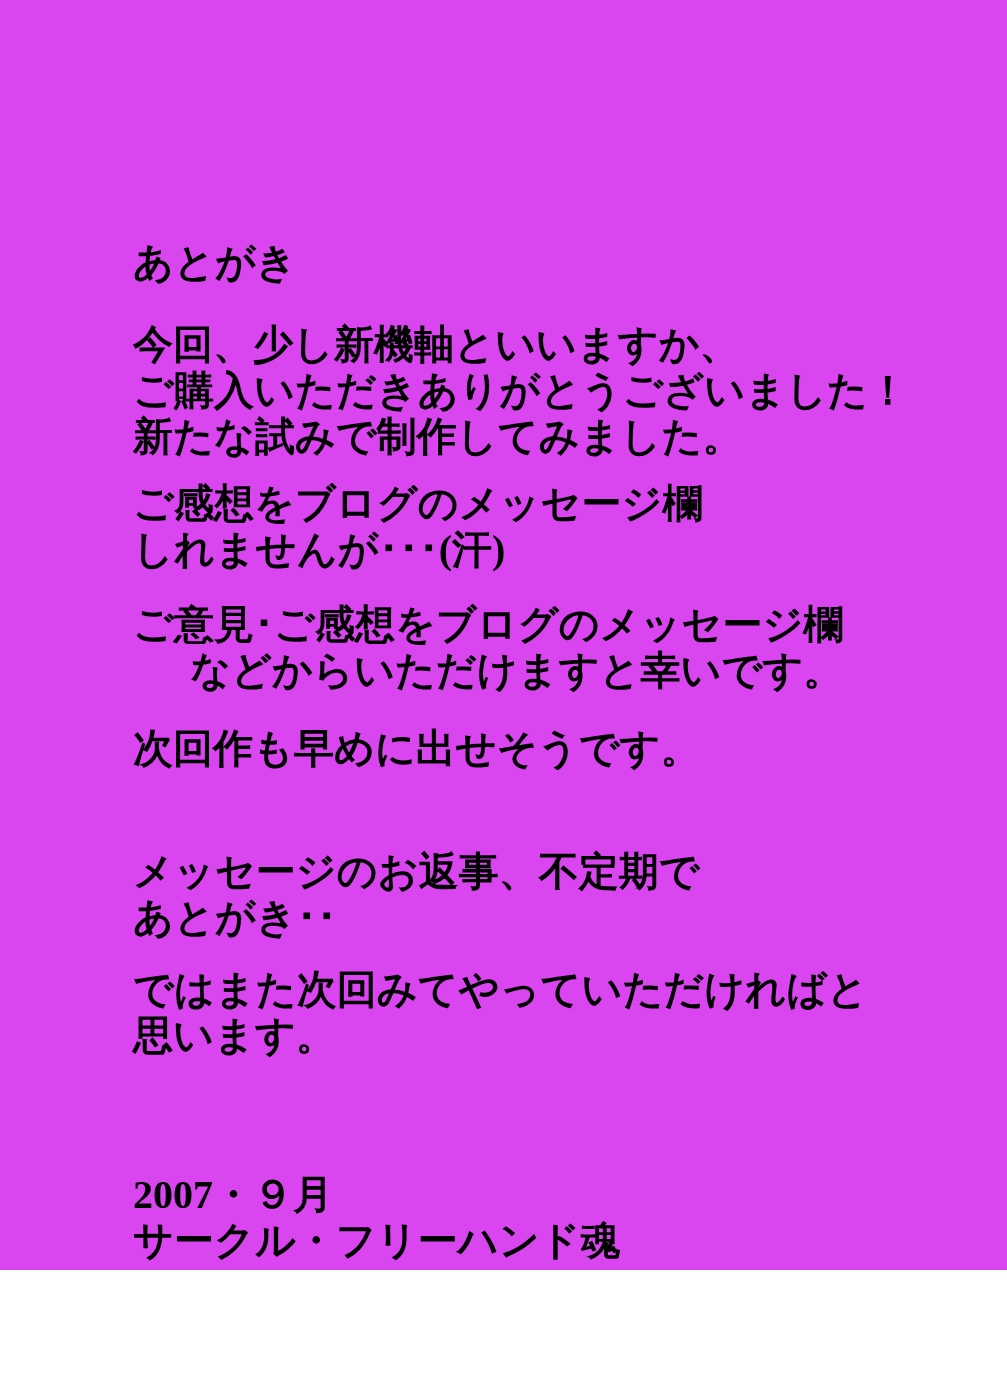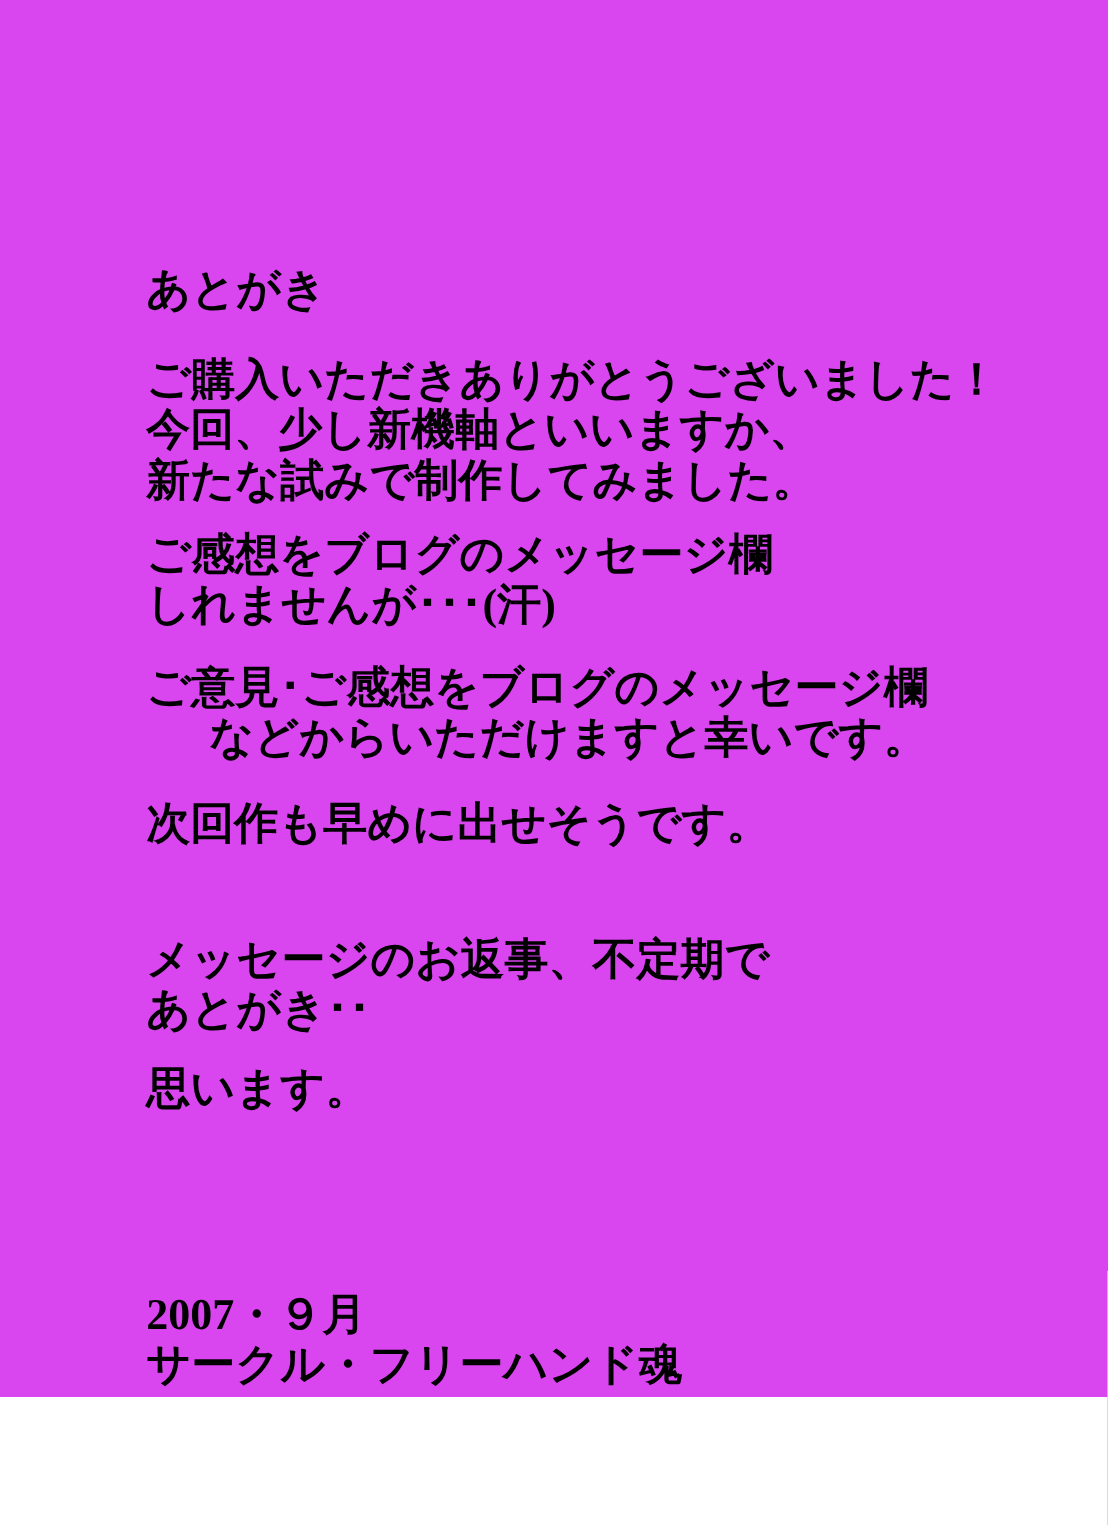--- a/index.html
+++ b/index.html
@@ -39,22 +39,22 @@
 </head>
 <body>
 
 <div class="page">
 
   <div class="textblock title-block">
     <div class="line">あとがき</div>
   </div>
 
   <div class="textblock para-0">
+    <div class="line">今回、少し新機軸といいますか、</div>
     <div class="line">ご購入いただきありがとうございました！</div>
-    <div class="line">今回、少し新機軸といいますか、</div>
     <div class="line">新たな試みで制作してみました。</div>
   </div>
 
   <div class="textblock para-1">
     <div class="line">ご感想をブログのメッセージ欄</div>
     <div class="line">しれませんが･･･(汗)</div>
   </div>
 
   <div class="textblock para-2">
     <div class="line">ご意見･ご感想をブログのメッセージ欄</div>
@@ -64,20 +64,21 @@
   <div class="textblock para-3">
     <div class="line">次回作も早めに出せそうです。</div>
   </div>
 
   <div class="textblock para-4">
     <div class="line">メッセージのお返事、不定期で</div>
     <div class="line">あとがき･･</div>
   </div>
 
   <div class="textblock para-5">
+    <div class="line">ではまた次回みてやっていただければと</div>
     <div class="line">思います。</div>
   </div>
 
   <div class="textblock colophon">
     <div class="line">2007・９月</div>
     <div class="line">サークル・フリーハンド魂</div>
   </div>
 
 </div>
 

